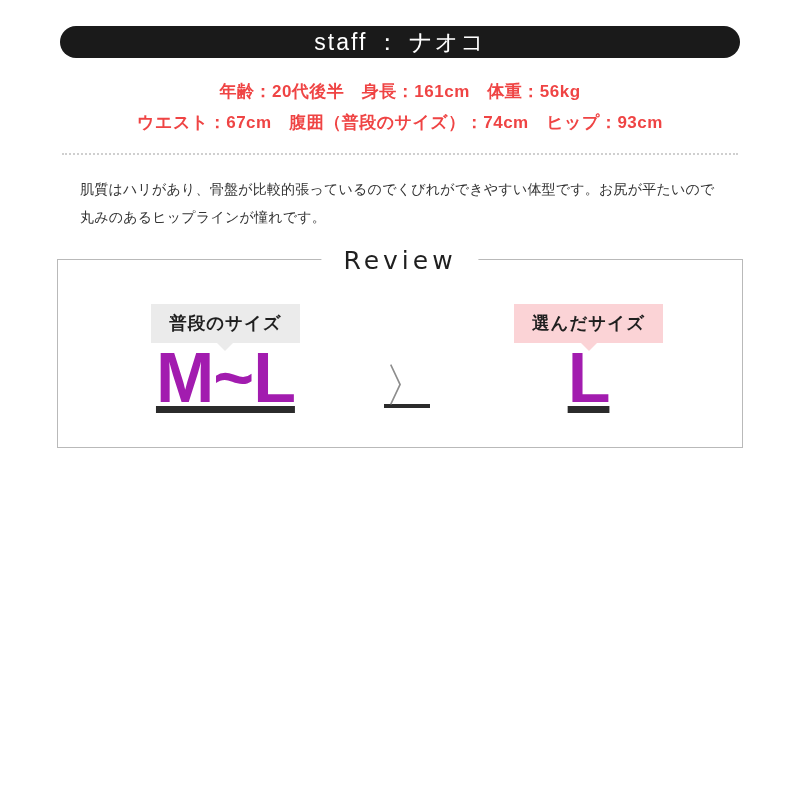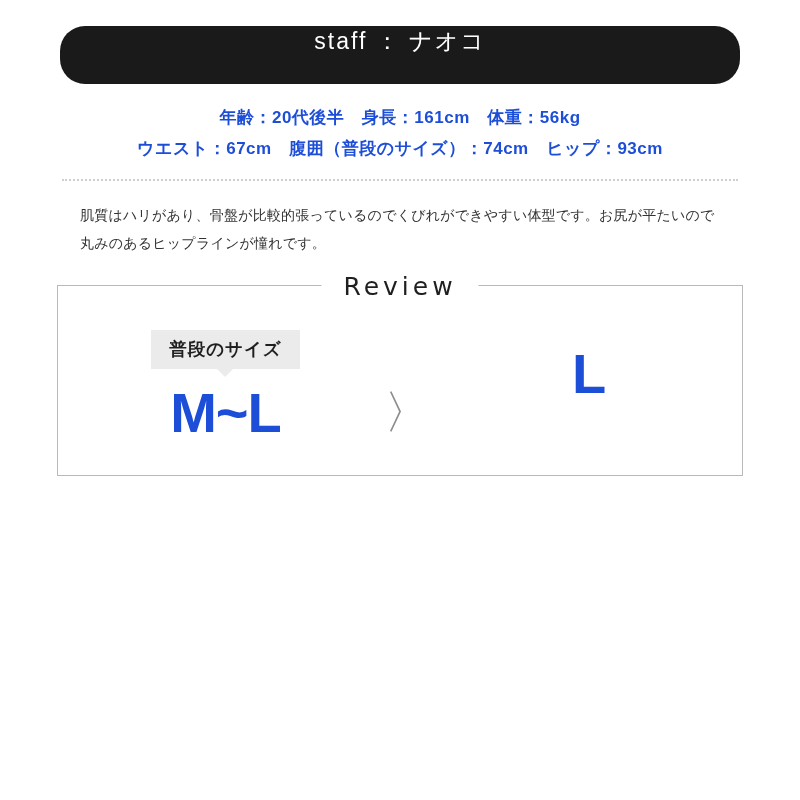--- a/index.html
+++ b/index.html
@@ -19,44 +19,44 @@
     width: 800px;
     height: 800px;
     box-sizing: border-box;
     padding: 0;
     overflow: hidden;
   }
 
   
   .staff-bar {
     margin: 26px 60px 0 60px;
-    height: 58px;
+    height: 32px;
     background: #1a1a1a;
     border-radius: 25px;
     display: flex;
-    align-items: flex-start;
+    align-items: flex-end;
     justify-content: center;
   }
   .staff-bar-text {
     color: #ffffff;
     font-size: 23px;
     letter-spacing: 2px;
     font-weight: 500;
   }
 
   
   .stats {
     margin: 18px 0 0 0;
     text-align: center;
   }
   .stats-line {
     font-size: 17px;
     letter-spacing: 0.5px;
     line-height: 1.85;
-    color: #1d4ed8;
+    color: #ef4444;
     font-weight: 600;
   }
 
   .divider {
     margin: 14px 62px 0 62px;
     border-bottom: 2px dotted #cfcfcf;
     height: 0;
   }
 
   
@@ -68,20 +68,21 @@
     letter-spacing: 0.2px;
   }
 
   
   .review-wrap {
     position: relative;
     margin: 28px 57px 0 57px;
     border: 1px solid #b9b9b9;
     padding: 36px 22px 34px 36px;
     box-sizing: border-box;
+    text-decoration: underline;
   }
   .review-title {
     position: absolute;
     top: -14px;
     left: 50%;
     transform: translateX(-50%);
     background: #ffffff;
     padding: 0 22px;
     font-size: 25px;
     letter-spacing: 4px;
@@ -123,26 +124,26 @@
     left: 50%;
     transform: translateX(-50%);
     border-left: 9px solid transparent;
     border-right: 9px solid transparent;
     border-top: 9px solid #ebebeb;
   }
   .size-tag.chosen::after {
     border-top-color: #fbd3d6;
   }
   .size-value {
-    margin-top: 16px;
-    font-size: 56px;
+    margin-top: 0;
+    font-size: 70px;
     line-height: 1;
     font-weight: 700;
     letter-spacing: -1px;
-    color: #1d4ed8;
+    color: #a21caf;
     font-family: "Liberation Sans", sans-serif;
   }
   .size-arrow {
     align-self: center;
     margin-top: 54px;
     font-size: 46px;
     font-weight: 300;
     color: #8d8d8d;
     line-height: 1;
     font-family: "DejaVu Sans", sans-serif;
@@ -179,19 +180,20 @@
 
     <div class="size-row">
       <div class="size-col left">
         <span class="size-tag usual">普段のサイズ</span>
         <div class="size-value">M~L</div>
       </div>
 
       <div class="size-arrow">〉</div>
 
       <div class="size-col right">
+        <span class="size-tag chosen">選んだサイズ</span>
         <div class="size-value">L</div>
       </div>
     </div>
 
   </div>
 
 </div>
 
 </body></html>

